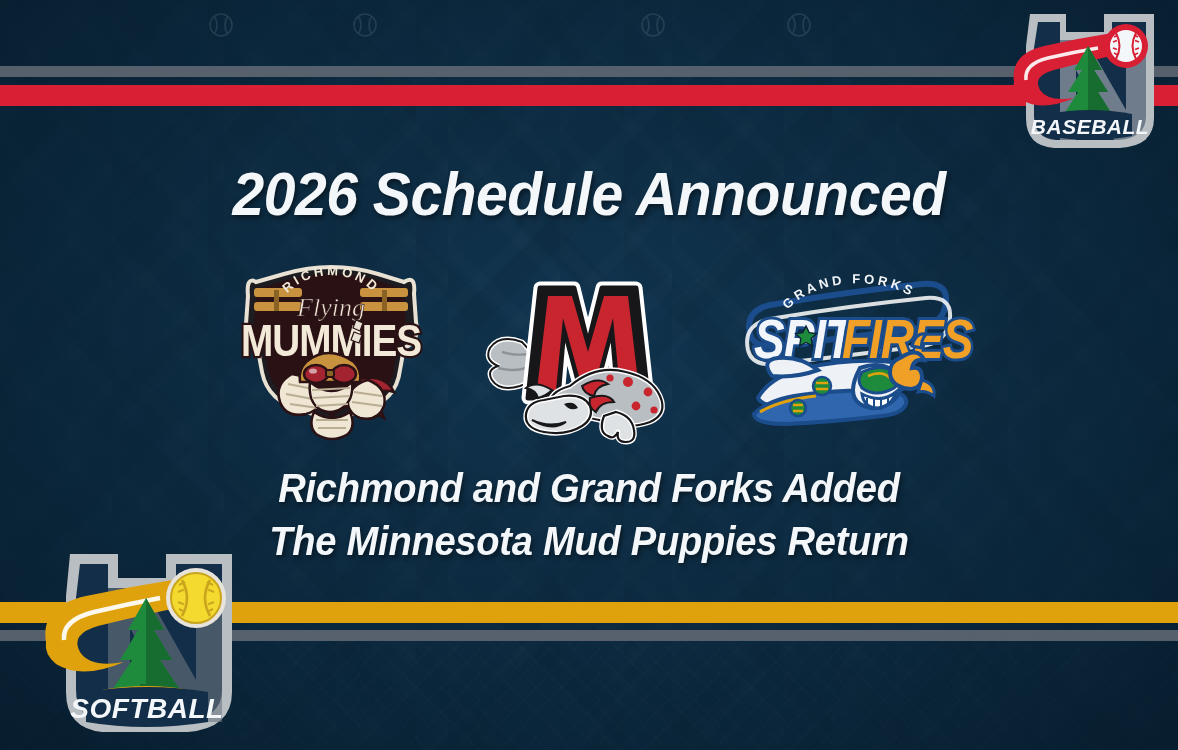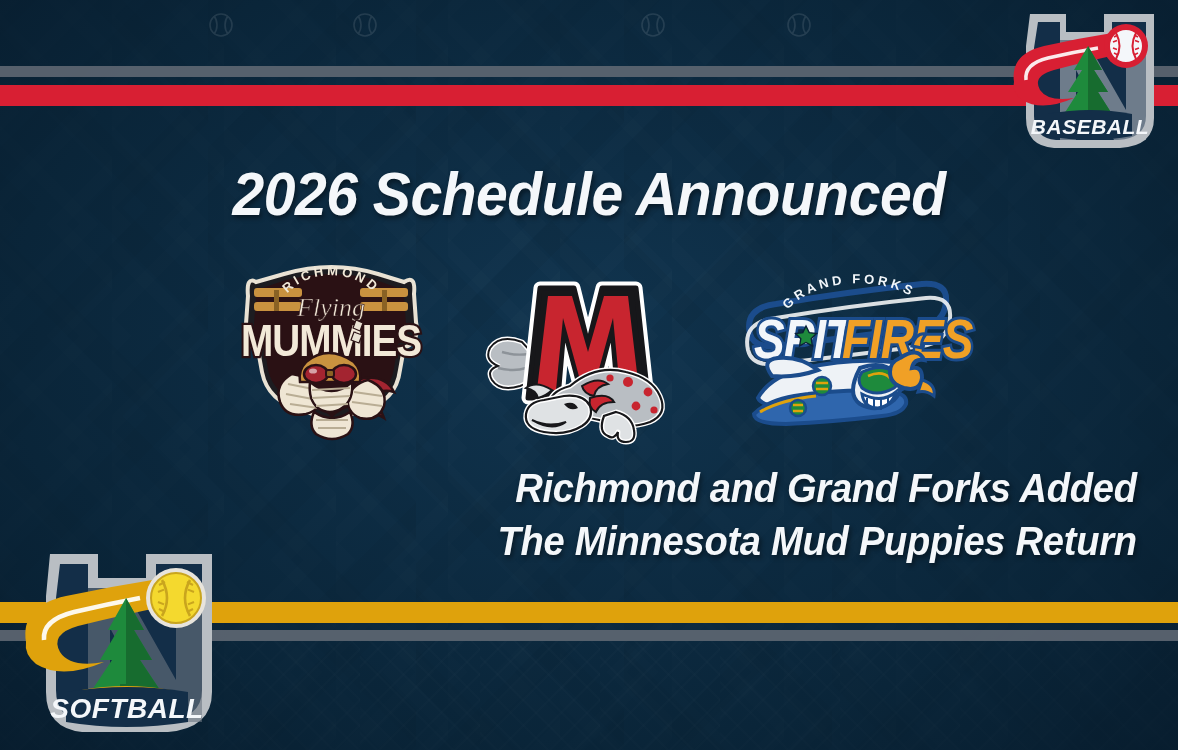--- a/index.html
+++ b/index.html
@@ -61,42 +61,42 @@
     text-align:center;
     color:#f4f7fa;
     font-family:"Liberation Sans Narrow","Liberation Sans",sans-serif;
     font-weight:bold;font-style:italic;
     font-size:62px;letter-spacing:-0.5px;
     transform:scaleX(.92);
     text-shadow:2px 3px 5px rgba(0,0,0,.45);
     white-space:nowrap;
   }
   .subline-wrap{
-    position:absolute;top:462px;left:0;right:0;text-align:right;
+    position:absolute;top:462px;left:0;right:0;text-align:center;
   }
   .subline{
     color:#f4f7fa;
     font-family:"Liberation Sans Narrow","Liberation Sans",sans-serif;
     font-weight:bold;font-style:italic;
     font-size:41px;line-height:53px;letter-spacing:-0.3px;
     transform:scaleX(.93);
     text-shadow:2px 3px 5px rgba(0,0,0,.45);
     white-space:nowrap;
   }
 
   
   .logo-row{position:absolute;top:250px;left:0;right:0;height:200px;}
   .logo{position:absolute;}
   .logo-richmond{left:228px;top:2px;width:206px;height:196px;}
   .logo-minnesota{left:478px;top:20px;width:220px;height:168px;}
   .logo-grandforks{left:736px;top:22px;width:216px;height:166px;}
 
   .league-mark{position:absolute;}
   .mark-baseball{right:6px;top:6px;width:164px;height:150px;}
-  .mark-softball{left:20px;top:542px;width:214px;height:202px;text-align:center;}
+  .mark-softball{left:40px;top:542px;width:214px;height:202px;text-align:center;}
 
   svg{display:block;overflow:visible;}
 </style>
 </head>
 <body>
 
 <div class="graphic">
 
   <div class="bg-base"></div>
   <div class="bg-chevrons"></div>

